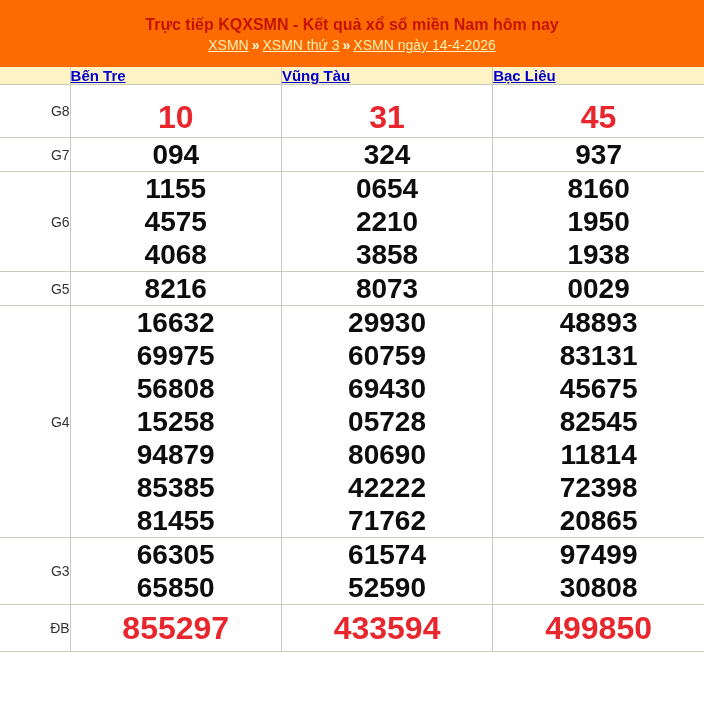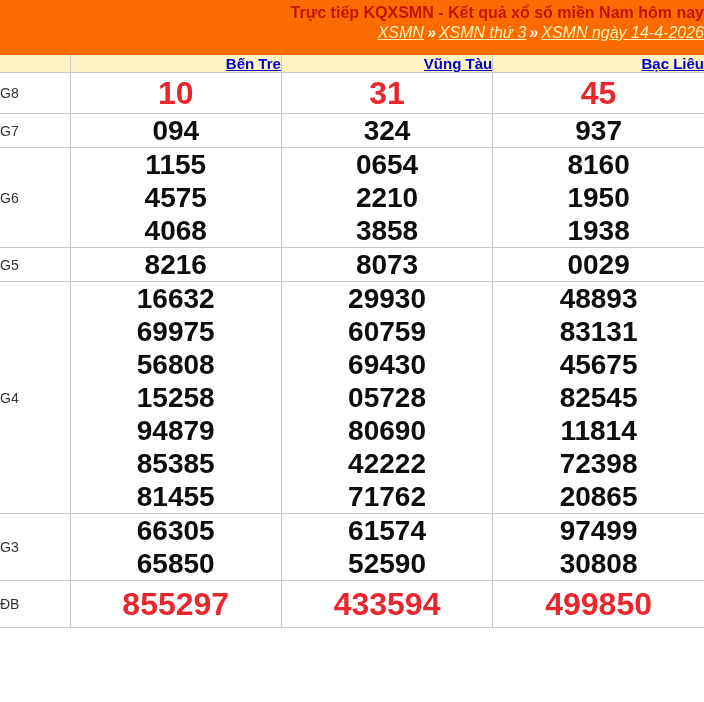--- a/index.html
+++ b/index.html
@@ -14,69 +14,68 @@
     --label-gray:#333;
   }
   *{box-sizing:border-box;margin:0;padding:0;}
   body{
     width:704px;height:702px;
     font-family:"Liberation Sans","DejaVu Sans",sans-serif;
     background:#fff;overflow:hidden;
   }
   .top-banner{
     background:var(--orange);
-    height:55px;
-    text-align:right;
-    padding-top:2px;
+    height:67px;
+    text-align:center;
+    padding-top:14px;
   }
   .page-title{
     color:var(--title-red);
     font-size:16px;
     font-weight:bold;
     line-height:21px;
   }
   .breadcrumb{
-    font-size:16px;
+    font-size:14px;
     line-height:20px;
     color:#fffbe0;
-    font-style:italic;
   }
   .breadcrumb a{
     color:var(--crumb-yellow);
     text-decoration:underline;
     cursor:pointer;
   }
   .crumb-sep{color:#fffbe0;margin:0 3px;font-weight:bold;}
   table.results{
     width:704px;
     border-collapse:collapse;
     table-layout:fixed;
     border-bottom:1px solid var(--border);
   }
   col.label-col{width:70px;}
   col.data-col{width:211px;}
   thead th{
     background:var(--pale-yellow);
     height:14px;
     font-size:15px;
     font-weight:bold;
-    text-align:right;
+    text-align:left;
     vertical-align:middle;
     margin-left:20px;
   }
   thead th a{
     color:var(--link-blue);
     text-decoration:underline;
     cursor:pointer;
   }
   td,th{border:0;}
   tbody tr td{border-top:1px solid var(--border);}
   td + td, th + th{border-left:1px solid var(--border);}
   td.prize-label{
-    text-align:left;
+    text-align:right;
     vertical-align:middle;
     font-size:14px;
     color:var(--label-gray);
     background:#fff;
   }
   td.vals{
     text-align:center;
     vertical-align:middle;
     background:#fff;
     padding:0;
@@ -87,20 +86,21 @@
     color:var(--num-black);
     font-size:28px;
     height:33px;
     line-height:33px;
     white-space:nowrap;
   }
   tr.row-g8 .num{
     height:40px;line-height:40px;
     font-size:32px;
     color:var(--num-red);
+    margin-top:12px;
   }
   tr.row-db .num{
     height:46px;line-height:46px;
     font-size:32px;
     color:var(--num-red);
   }
 </style>
 </head>
 <body>
 

